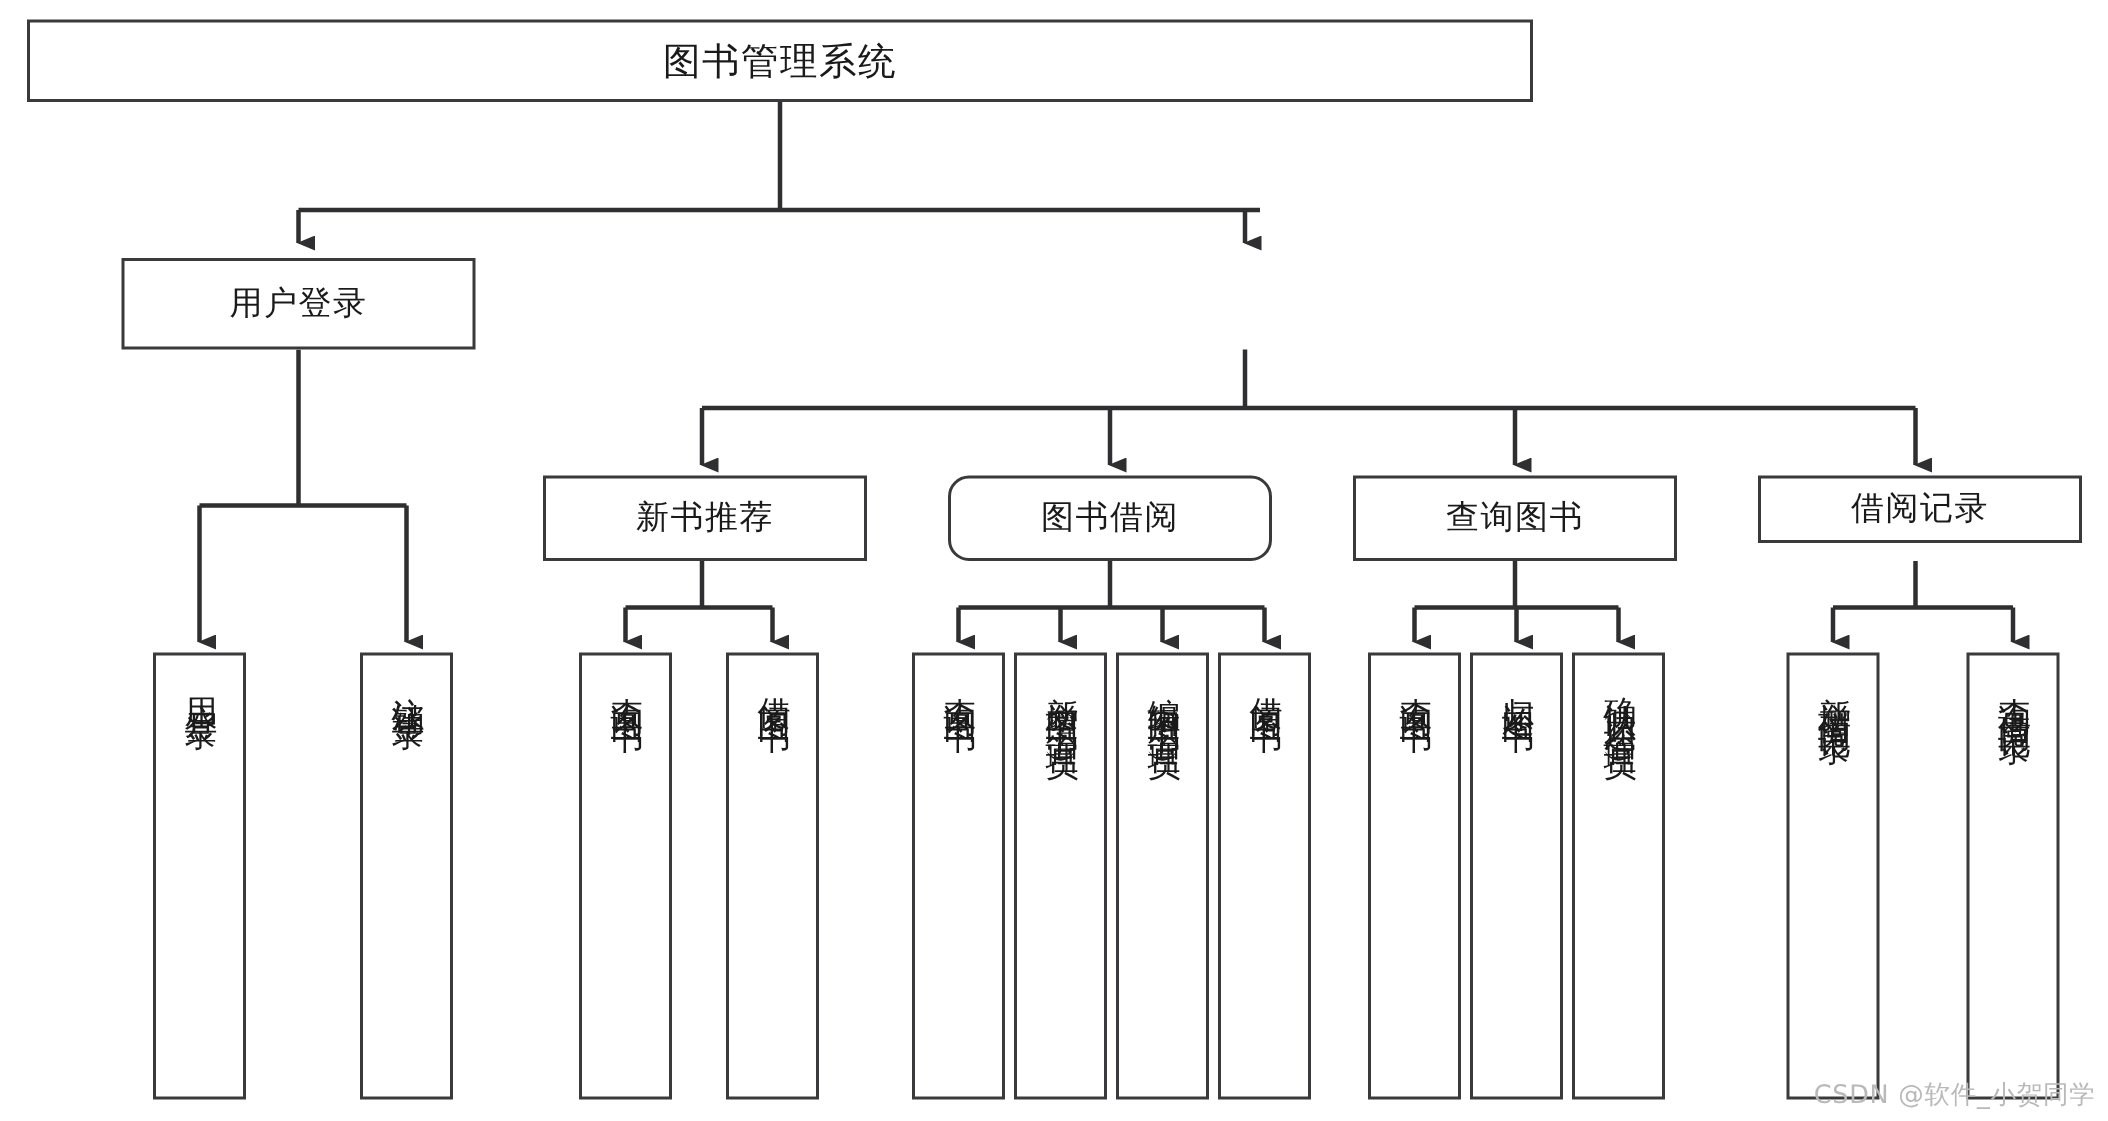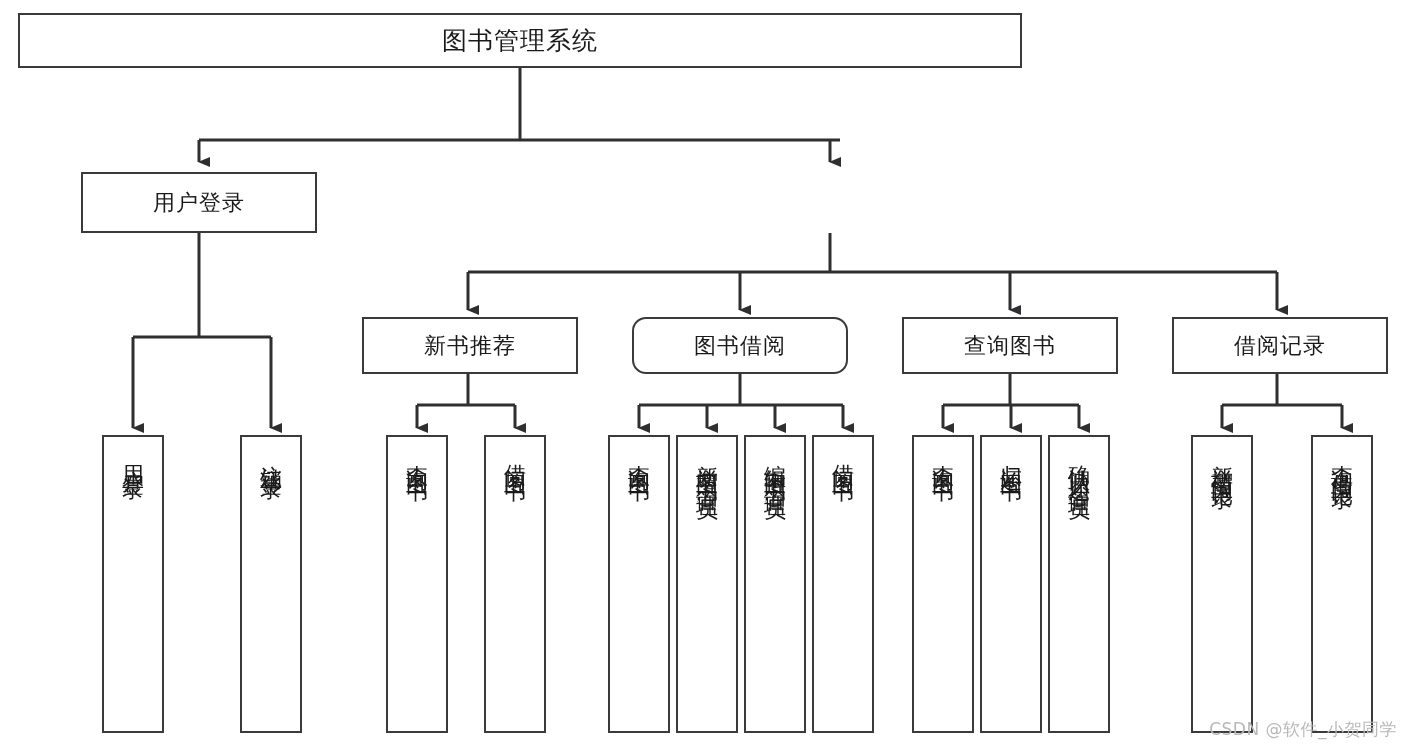--- a/index.html
+++ b/index.html
@@ -135,21 +135,21 @@
 
   <div class="node mid" style="left:362px;top:317px;width:216px;height:57px;">
     <span class="label">新书推荐</span>
   </div>
   <div class="node mid" style="left:632px;top:317px;width:216px;height:57px;border-radius:14px;">
     <span class="label">图书借阅</span>
   </div>
   <div class="node mid" style="left:902px;top:317px;width:216px;height:57px;">
     <span class="label">查询图书</span>
   </div>
-  <div class="node mid" style="left:1172px;top:317px;width:216px;height:57px;">
+  <div class="node mid" style="left:1172px;top:317px;width:216px;height:45px;">
     <span class="label">借阅记录</span>
   </div>
 
   <div class="node leaf" style="left:102px;top:435px;width:62px;height:298px;">
     <span class="label">用户登录</span>
   </div>
   <div class="node leaf" style="left:240px;top:435px;width:62px;height:298px;">
     <span class="label">注销登录</span>
   </div>
 

